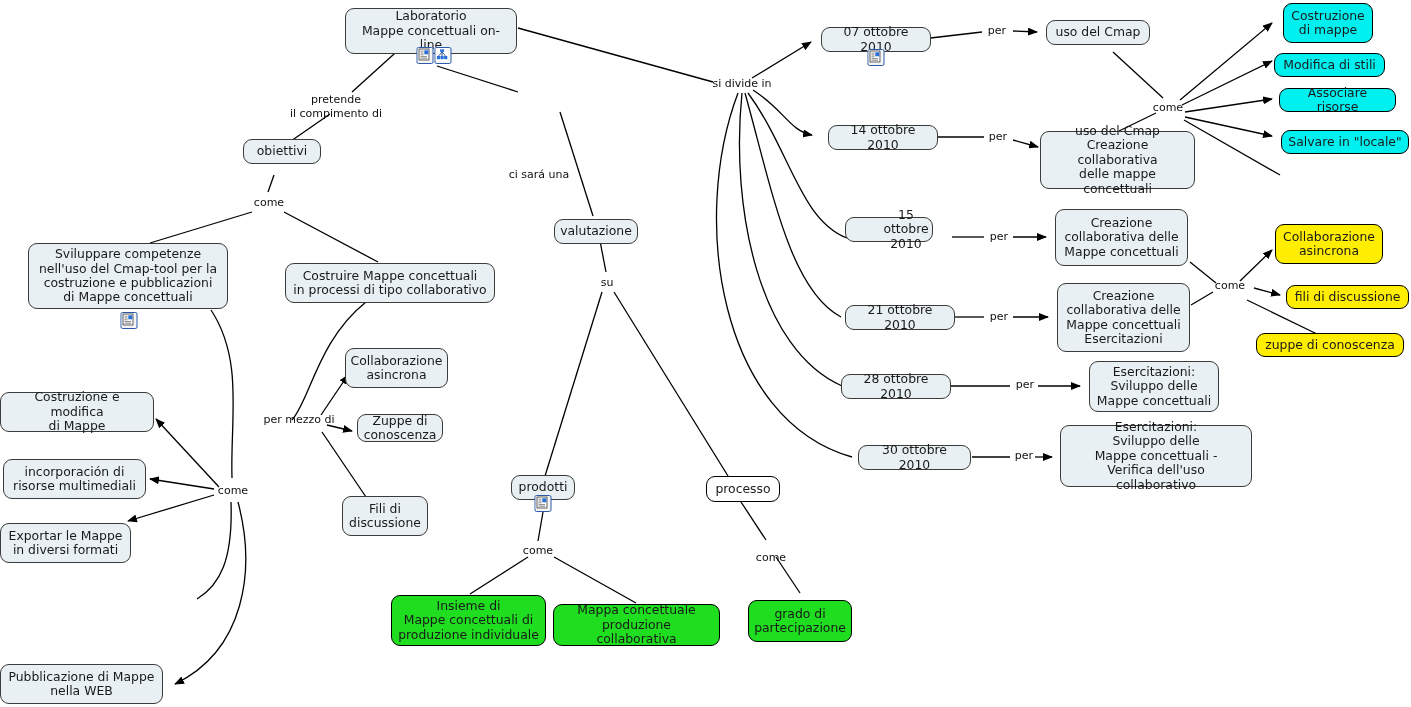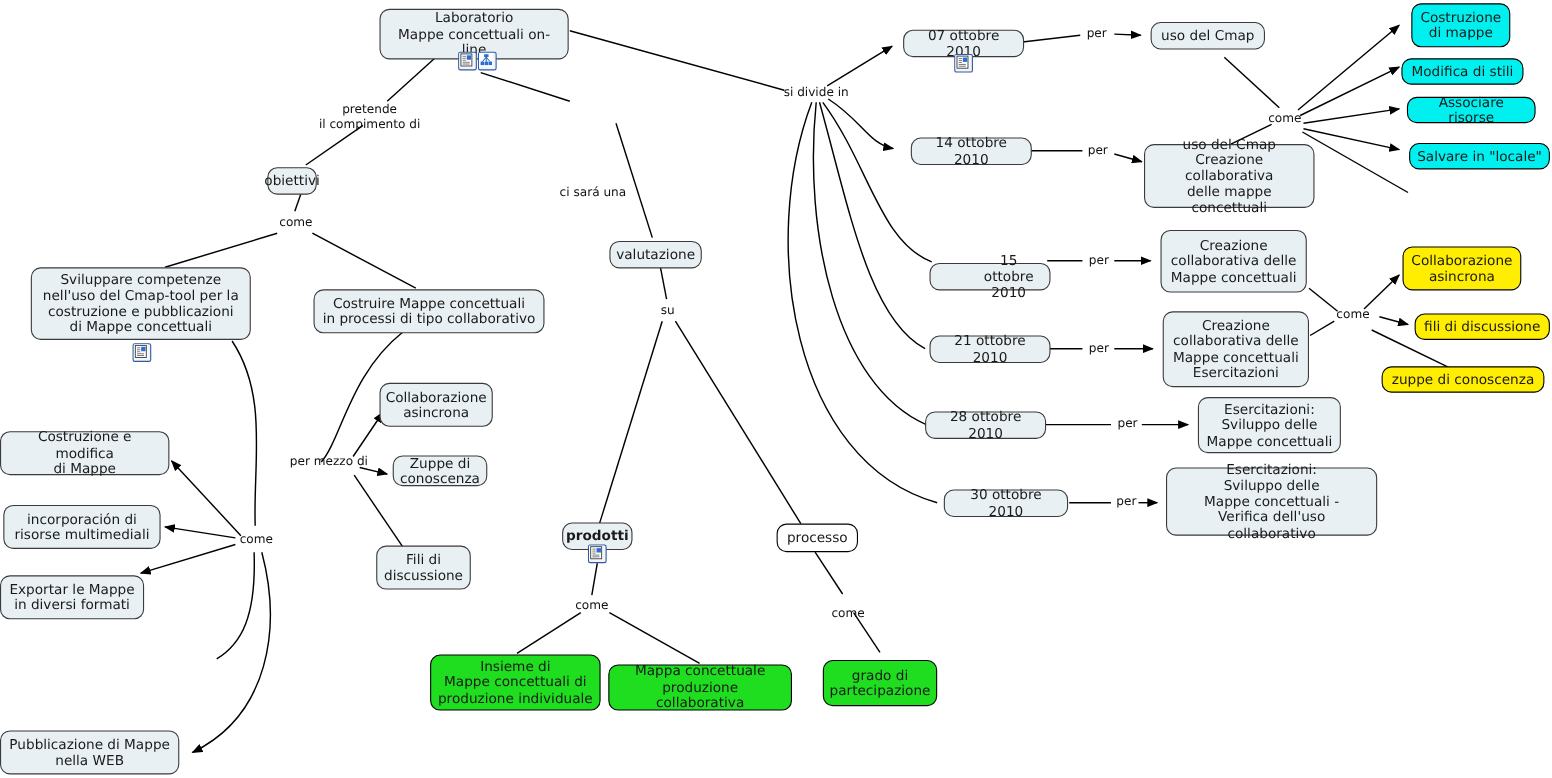--- a/index.html
+++ b/index.html
@@ -169,21 +169,21 @@
             <line x1="6.5" y1="4" x2="6.5" y2="8"></line>
           </g>
           <rect x="4.6" y="1.3" width="4" height="2.6" fill="#2a6fd6"></rect>
           <rect x="1.4" y="8" width="3.2" height="3.2" fill="#2a6fd6"></rect>
           <rect x="5" y="8" width="3.2" height="3.2" fill="#2a6fd6"></rect>
           <rect x="8.6" y="8" width="3.2" height="3.2" fill="#2a6fd6"></rect>
         </svg>
     </span>
   </div>
 
-  <div class="node fill-blue" style="left:243px;top:152px;width:45px;height:25px;">obiettivi</div>
+  <div class="node fill-blue" style="left:243px;top:139px;width:78px;height:25px;">obiettivi</div>
 
   <div class="node fill-blue" style="left:28px;top:243px;width:200px;height:66px;">Sviluppare competenze
 nell'uso del Cmap-tool per la
 costruzione e pubblicazioni
 di Mappe concettuali</div>
   <div class="icons" style="left:129px;top:312px;">
     <span class="ic">
       <svg width="13" height="13" viewBox="0 0 13 13">
           <rect x="0" y="0" width="13" height="13" fill="#fff"></rect>
           <rect x="1.5" y="1" width="10" height="11" fill="#fff" stroke="#333" stroke-width=".8"></rect>
@@ -213,21 +213,21 @@
 
   <div class="node fill-blue" style="left:345px;top:348px;width:103px;height:40px;">Collaborazione
 asincrona</div>
   <div class="node fill-blue" style="left:357px;top:414px;width:86px;height:28px;">Zuppe di
 conoscenza</div>
   <div class="node fill-blue" style="left:342px;top:496px;width:86px;height:40px;">Fili di
 discussione</div>
 
   <div class="node fill-blue" style="left:554px;top:219px;width:84px;height:25px;">valutazione</div>
 
-  <div class="node fill-blue" style="left:511px;top:475px;width:64px;height:25px;font-weight:bold;">prodotti</div>
+  <div class="node fill-blue" style="left:511px;top:475px;width:64px;height:25px;">prodotti</div>
   <div class="icons" style="left:543px;top:495px;">
     <span class="ic">
       <svg width="13" height="13" viewBox="0 0 13 13">
           <rect x="0" y="0" width="13" height="13" fill="#fff"></rect>
           <rect x="1.5" y="1" width="10" height="11" fill="#fff" stroke="#333" stroke-width=".8"></rect>
           <g stroke="#555" stroke-width=".7">
             <line x1="3" y1="3.2" x2="6" y2="3.2"></line>
             <line x1="3" y1="5" x2="6" y2="5"></line>
             <line x1="3" y1="6.8" x2="6" y2="6.8"></line>
             <line x1="3" y1="8.6" x2="9.5" y2="8.6"></line>
@@ -260,21 +260,21 @@
             <line x1="3" y1="6.8" x2="6" y2="6.8"></line>
             <line x1="3" y1="8.6" x2="9.5" y2="8.6"></line>
             <line x1="3" y1="10.2" x2="9.5" y2="10.2"></line>
           </g>
           <rect x="6.8" y="2.3" width="4" height="4" fill="#2a6fd6"></rect>
         </svg>
     </span>
   </div>
 
   <div class="node fill-blue" style="left:828px;top:125px;width:110px;height:25px;">14 ottobre 2010</div>
-  <div class="node fill-blue" style="left:845px;top:239px;width:110px;height:25px;padding-left:40px;">15 ottobre 2010</div>
+  <div class="node fill-blue" style="left:845px;top:217px;width:88px;height:25px;padding-left:40px;">15 ottobre 2010</div>
   <div class="node fill-blue" style="left:845px;top:305px;width:110px;height:25px;">21 ottobre 2010</div>
   <div class="node fill-blue" style="left:841px;top:374px;width:110px;height:25px;">28 ottobre 2010</div>
   <div class="node fill-blue" style="left:858px;top:445px;width:113px;height:25px;">30 ottobre 2010</div>
 
   <div class="node fill-blue" style="left:1046px;top:20px;width:104px;height:25px;">uso del Cmap</div>
   <div class="node fill-blue" style="left:1040px;top:131px;width:155px;height:58px;">uso del Cmap
 Creazione collaborativa
 delle mappe concettuali</div>
   <div class="node fill-blue" style="left:1055px;top:209px;width:133px;height:57px;">Creazione
 collaborativa delle

